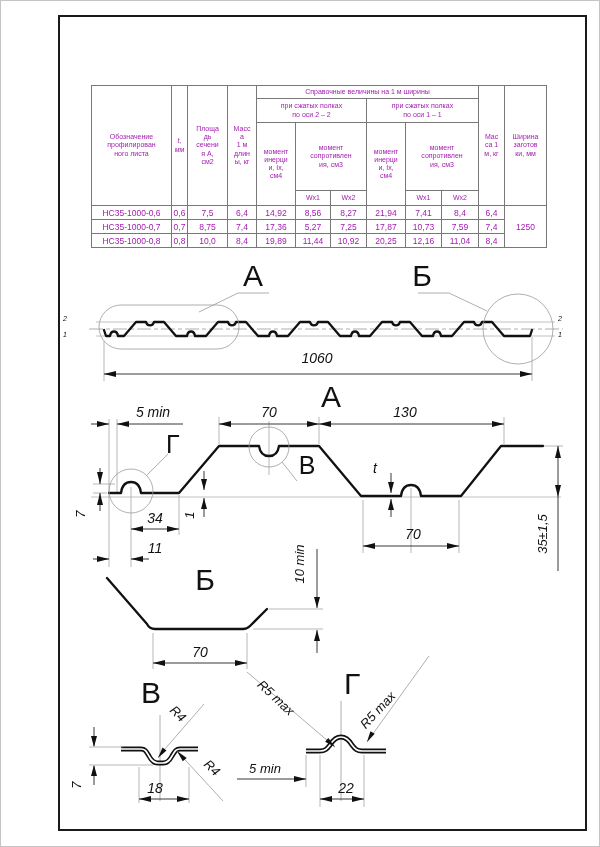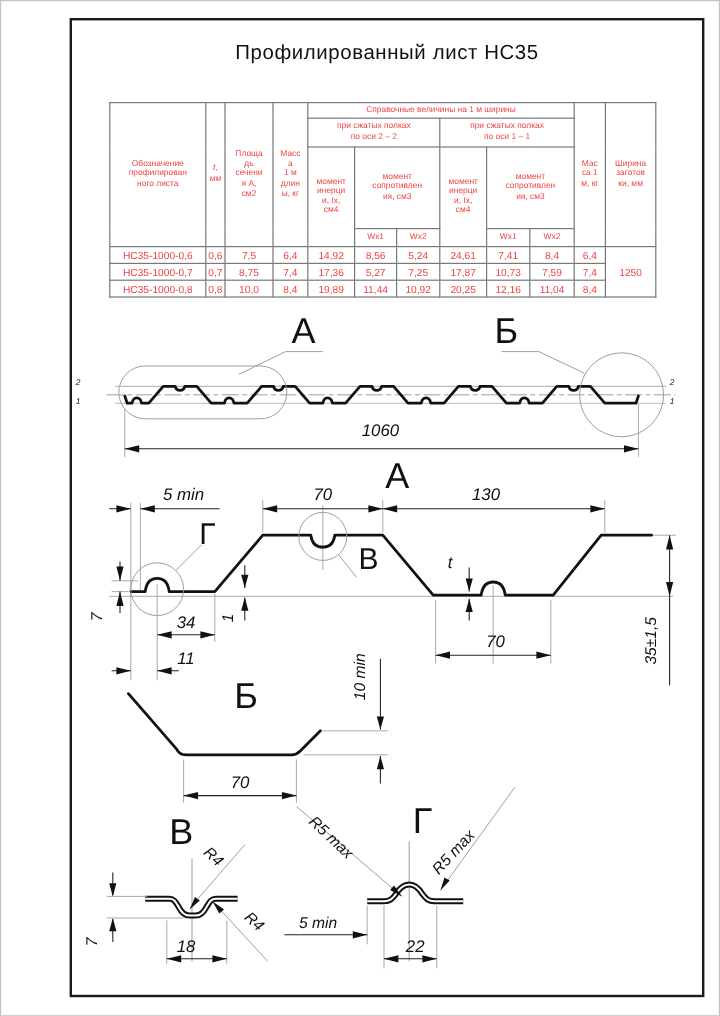--- a/index.html
+++ b/index.html
@@ -1,19 +1,19 @@
 <!DOCTYPE html>
 <html><head>
 <meta charset="utf-8">
 <style>
   html,body{margin:0;padding:0;background:#e8e8e8;}
   .page{position:relative;width:600px;height:847px;background:#fff;border:1px solid #c4c4c4;box-sizing:border-box;overflow:hidden;font-family:"Liberation Sans",sans-serif;}
   .frame{position:absolute;left:57px;top:14px;width:529px;height:816px;border:2px solid #1a1a1a;box-sizing:border-box;}
   .title{position:absolute;left:57px;top:33px;width:529px;text-align:center;font-size:17px;letter-spacing:.5px;color:#111;}
-  table.spec{position:absolute;left:90px;top:84px;width:455px;border-collapse:collapse;table-layout:fixed;color:#ef4444;}
+  table.spec{position:absolute;left:90px;top:84px;width:455px;border-collapse:collapse;table-layout:fixed;color:#a21caf;}
   table.spec th,table.spec td{border:1px solid #787878;font-weight:normal;text-align:center;vertical-align:middle;padding:0 1px;overflow:hidden;}
   table.spec th{font-size:7px;line-height:1.18;white-space:pre-line;}
   table.spec td{font-size:8.5px;height:13px;}
   svg.draw{position:absolute;left:0;top:0;}
   svg .thick{stroke:#111;stroke-width:2.3;fill:none;stroke-linejoin:round;stroke-linecap:round;}
   svg .sheet{stroke:#111;stroke-width:5;fill:none;stroke-linecap:butt;}
   svg .sheetin{stroke:#fff;stroke-width:1.7;fill:none;stroke-linecap:butt;}
   svg .dim{stroke:#222;stroke-width:.9;fill:none;}
   svg .ext{stroke:#999;stroke-width:.7;fill:none;}
   svg .ghost{stroke:#bbb;stroke-width:.9;fill:none;}
@@ -24,21 +24,20 @@
   svg .dts{font-size:13px;font-style:italic;}
   svg .big{font-size:30px;}
   svg .mid{font-size:25px;}
   svg .ax{font-size:7px;font-style:italic;}
 </style>
 </head>
 <body>
 
 <div class="page">
   <div class="frame"></div>
-  <div class="title">Профилированный лист  НС35</div>
 
   <table class="spec">
     <colgroup>
       <col style="width:80px">
         <col style="width:16px">
         <col style="width:40px">
         <col style="width:29px">
       <col style="width:39px">
         <col style="width:35px">
         <col style="width:36px">
@@ -101,22 +100,22 @@
       <th>Wx1</th>
       <th>Wx2</th>
     </tr>
     <tr>
       <td>НС35-1000-0,6</td>
       <td>0,6</td>
       <td>7,5</td>
       <td>6,4</td>
       <td>14,92</td>
       <td>8,56</td>
-      <td>5,24</td>
-      <td>24,61</td>
+      <td>8,27</td>
+      <td>21,94</td>
       <td>7,41</td>
       <td>8,4</td>
       <td>6,4</td>
       <td rowspan="3">1250</td>
     </tr>
     <tr>
       <td>НС35-1000-0,7</td>
       <td>0,7</td>
       <td>8,75</td>
       <td>7,4</td>

